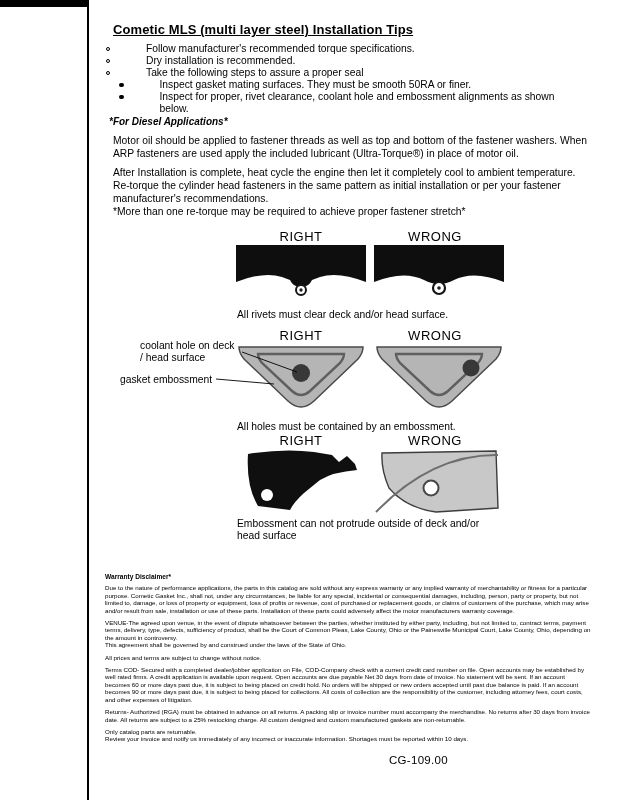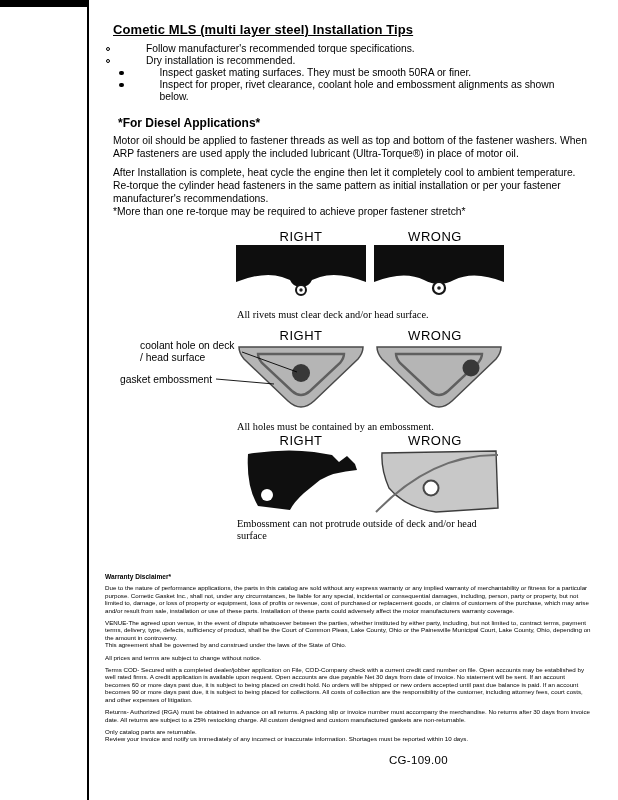--- a/index.html
+++ b/index.html
@@ -14,31 +14,31 @@
 
   .title { position:absolute; left:9px; top:22px; font-size:13px; font-weight:bold;
            text-decoration:underline; letter-spacing:.1px; white-space:nowrap; }
 
   .tips { position:absolute; left:1px; top:43px; width:480px; list-style:none; }
   .tip  { display:flex; align-items:flex-start; font-size:10.3px; line-height:12px;gap:32px; }
   .tip.sub { margin-left:13px; }
   .b-open { flex:0 0 auto; width:4px;  height:4px;  border:1px solid #000; border-radius:50%; margin:3.5px 4px 0 1px; }
   .b-fill { flex:0 0 auto; width:4.5px; height:4.5px; background:#000; border-radius:50%; margin:3.5px 4px 0 1px; }
 
-  .diesel-head { position:absolute; left:14px; top:116px; font-size:12px; font-weight:bold; }
+  .diesel-head { position:absolute; left:5px; top:116px; font-size:10px; font-weight:bold;font-style:italic; }
   .para  { position:absolute; left:9px; width:476px; font-size:10.3px; line-height:13px; }
   .para1 { top:134px; }
   .para2 { top:166px; }
   .note  { position:absolute; left:9px; top:206px; font-size:10.3px; white-space:nowrap; }
 
   .fig-heads { position:absolute; left:132px; display:flex; gap:4px; }
   .fig-head  { width:130px; text-align:center; font-size:13px; letter-spacing:.5px; }
   .fig-panels{ position:absolute; left:132px; display:flex; gap:8px; }
   .panel svg { display:block; }
-  .fig-caption { position:absolute; left:133px; font-size:10.3px; line-height:12px;font-family:Liberation Serif, serif; }
+  .fig-caption { position:absolute; left:133px; font-size:10.3px; line-height:12px; }
 
   .heads1 { top:229px; }  .panels1 { top:245px; }  .caption1 { top:309px; }
   .row2wrap { position:absolute; left:0; top:328px; width:496px; height:95px; }
   .heads2 { top:0; }      .panels2 { top:15px; }   .caption2 { top:421px; }
   .heads3 { top:433px; }  .panels3 { top:448px; }  .caption3 { top:518px; width:245px; }
 
   .ann { position:absolute; font-size:10.3px; line-height:11.5px; }
   .ann1 { left:36px; top:12px; width:100px; }
   .ann2 { left:16px; top:46px; white-space:nowrap; }
   .leaders { position:absolute; left:0; top:0; pointer-events:none; }
@@ -61,20 +61,24 @@
   <h1 class="title">Cometic MLS (multi layer steel) Installation Tips</h1>
 
   <ul class="tips">
     <li class="tip">
       <span class="b-open"></span>
       <span>Follow manufacturer's recommended torque specifications.</span>
     </li>
     <li class="tip">
       <span class="b-open"></span>
       <span>Dry installation is recommended.</span>
+    </li>
+    <li class="tip">
+      <span class="b-open"></span>
+      <span>Take the following steps to assure a proper seal</span>
     </li>
     <li class="tip sub">
       <span class="b-fill"></span>
       <span>Inspect gasket mating surfaces.  They must be smooth 50RA or finer.</span>
     </li>
     <li class="tip sub">
       <span class="b-fill"></span>
       <span>Inspect for proper, rivet clearance, coolant hole and embossment alignments as shown below.</span>
     </li>
   </ul>

